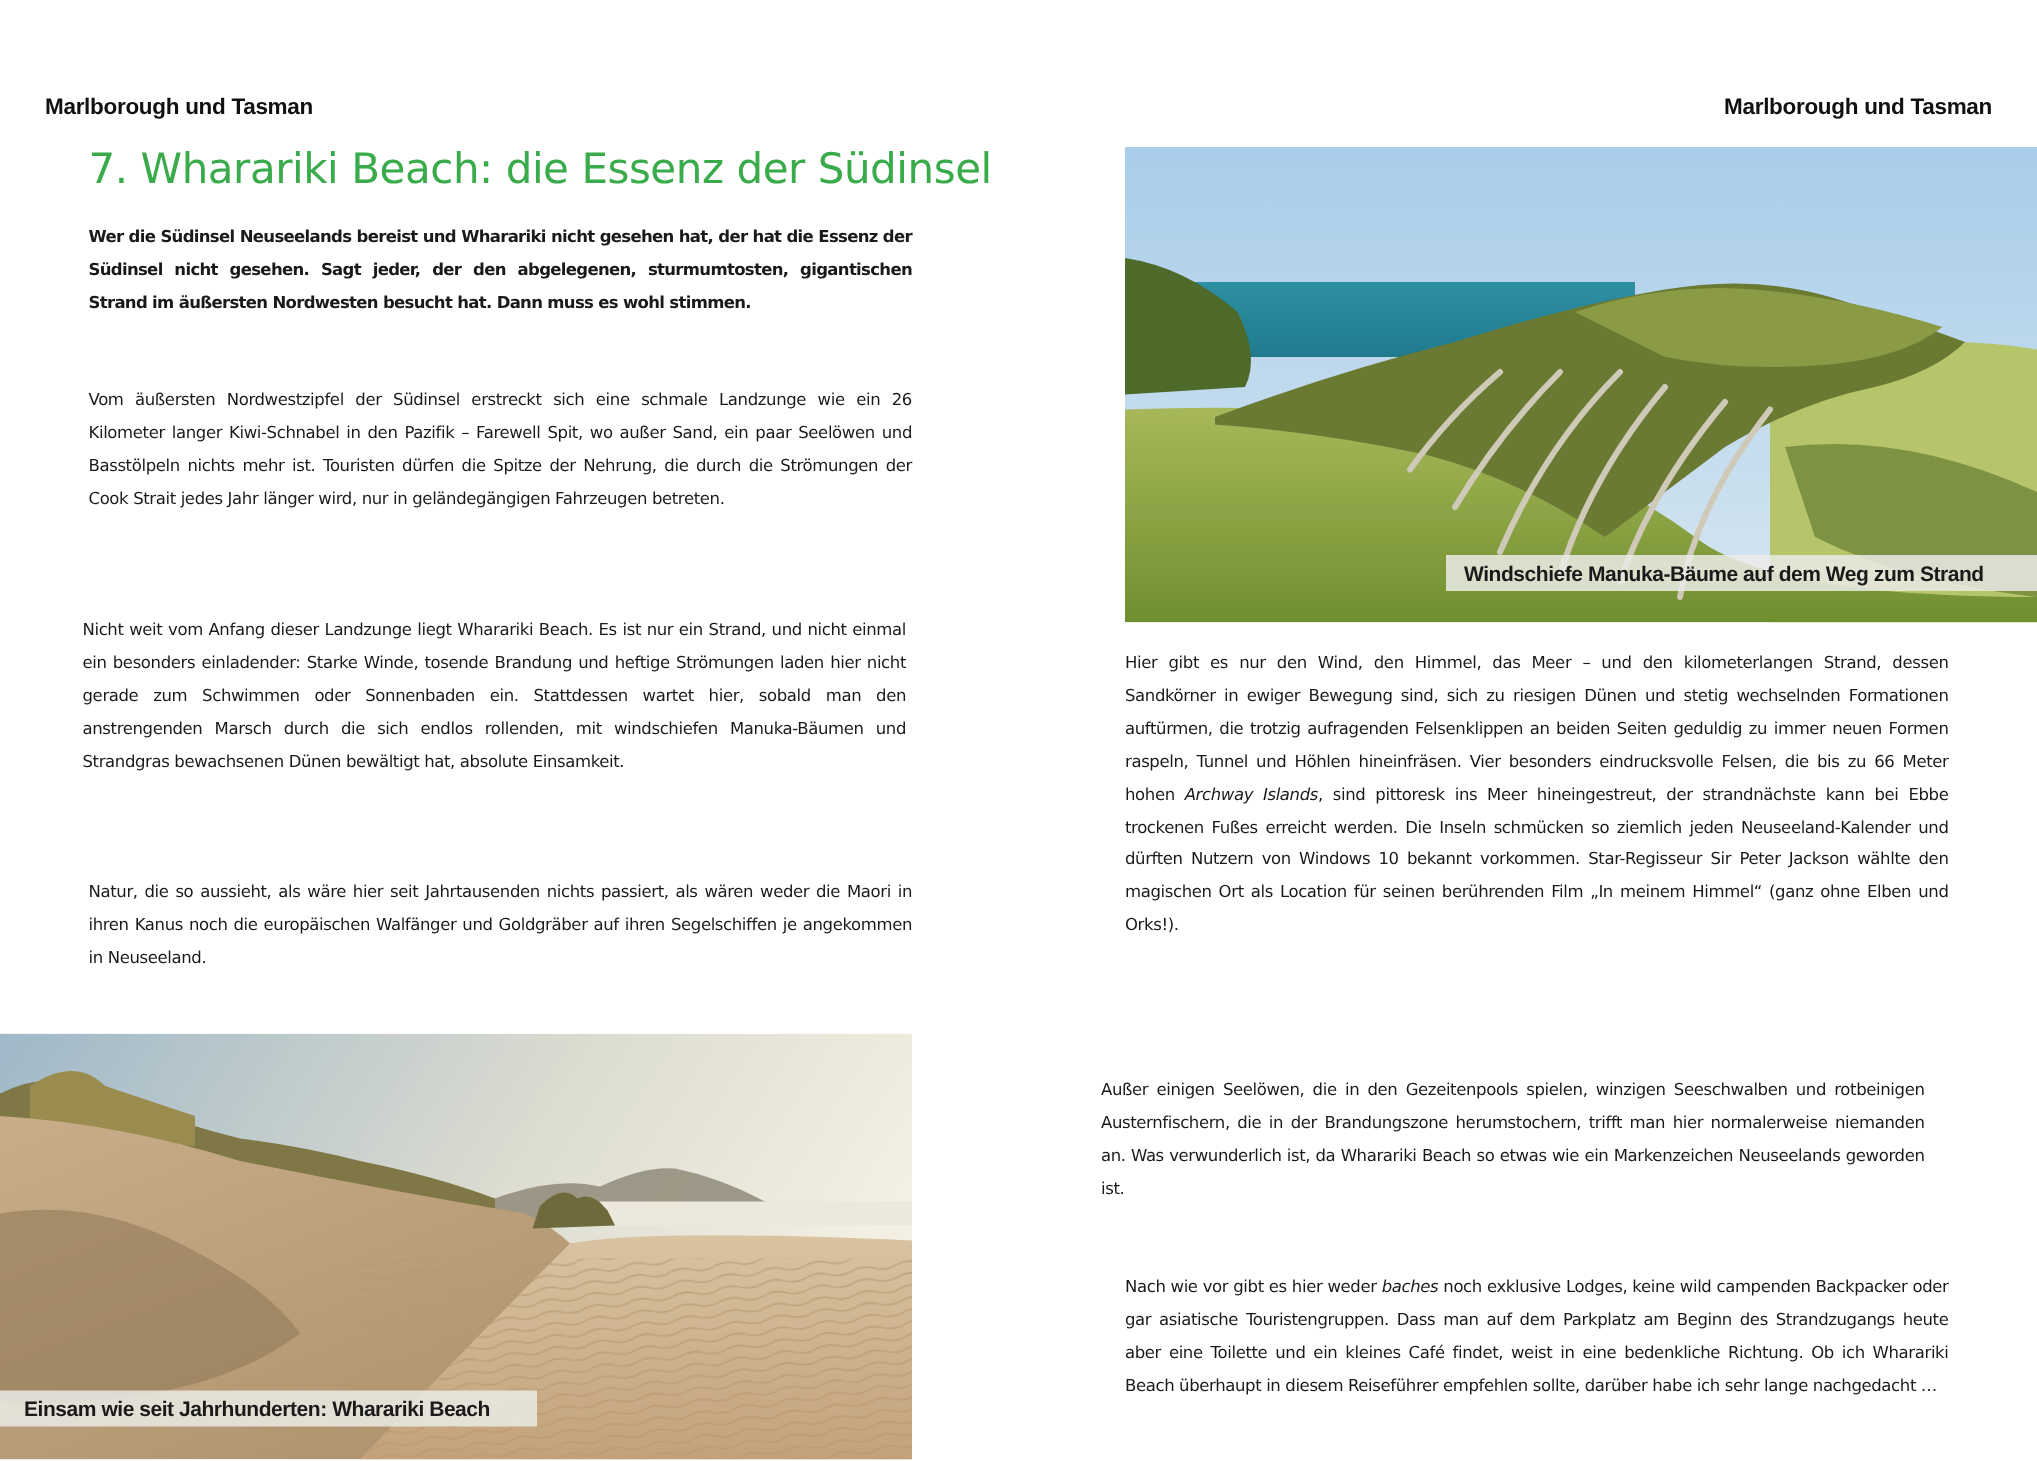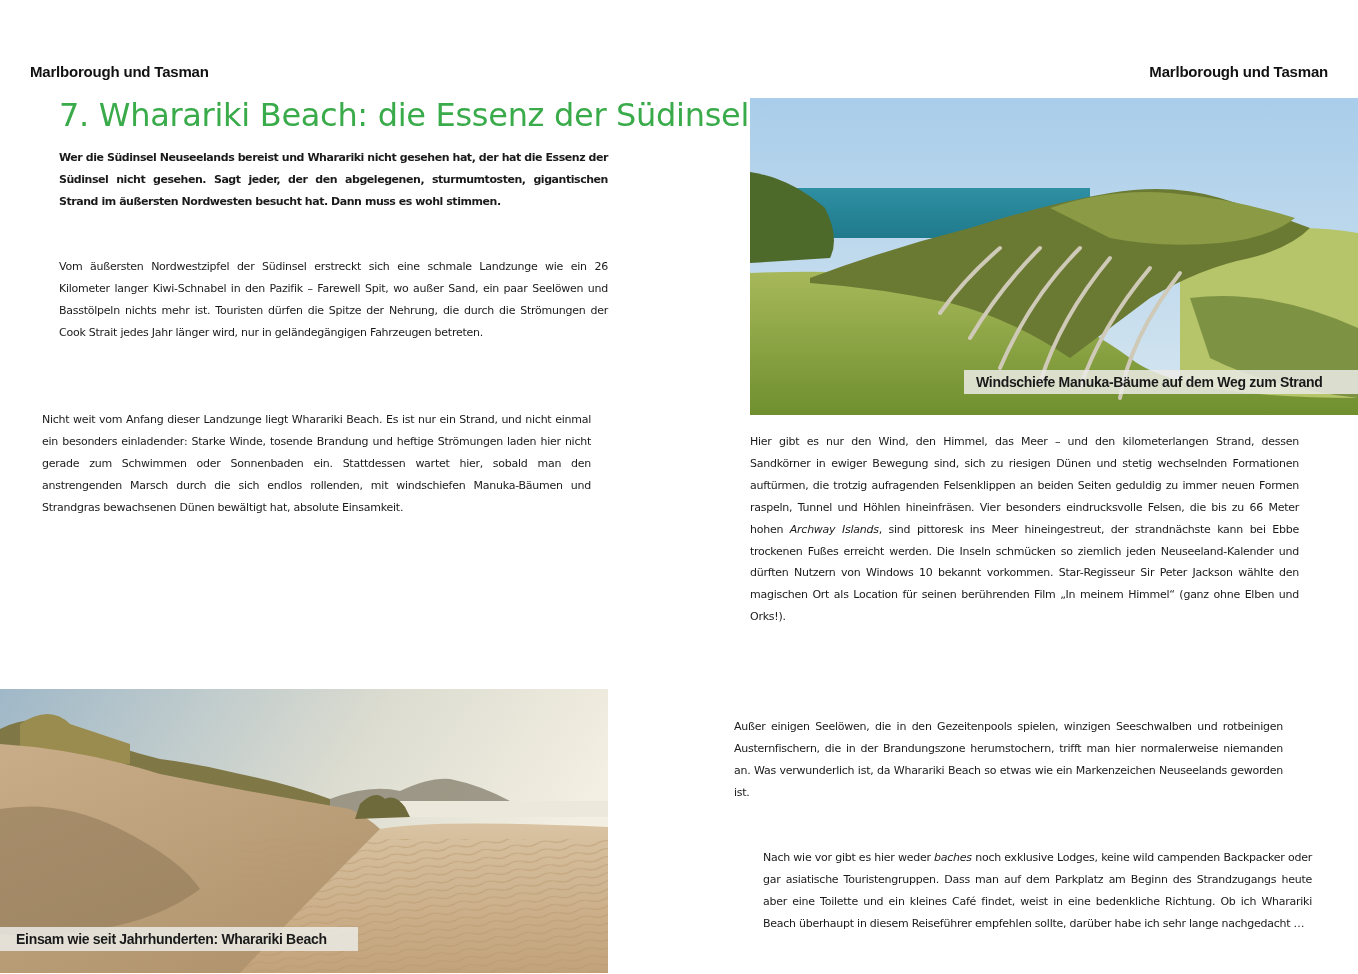--- a/index.html
+++ b/index.html
@@ -14,21 +14,21 @@
       position: absolute; top: 15px;
       font-family: "Liberation Sans", sans-serif;
       font-weight: bold; font-size: 15px; letter-spacing: -0.2px; color: #111;
     }
     .page-left .running-head { left: 30px; }
     .page-right .running-head { right: 30px; }
 
     .chapter-title {
       position: absolute; left: 59px; top: 48px;
       font-family: "DejaVu Sans", sans-serif;
-      font-size: 32px; font-weight: 500; color: #3aab4a; letter-spacing: -0.3px;
+      font-size: 28px; font-weight: 500; color: #3aab4a; letter-spacing: -0.3px;
       white-space: nowrap;
     }
 
     .text-block {
       position: absolute;
       font-family: "DejaVu Sans", sans-serif;
       font-size: 11px; line-height: 21.9px; text-align: justify; color: #1a1a1a;
       letter-spacing: -0.25px;
     }
     .text-block.lead { font-weight: bold; letter-spacing: -0.45px; }
@@ -60,24 +60,27 @@
   <h1 class="chapter-title">7. Wharariki Beach: die Essenz der Südinsel</h1>
 
   <div class="text-block lead" style="left:59px; top:99px; width:549px;">
     <p>Wer die Südinsel Neuseelands bereist und Wharariki nicht gesehen hat, der hat die Essenz der Südinsel nicht gesehen. Sagt jeder, der den abgelegenen, sturmumtosten, gigantischen Strand im äußersten Nordwesten besucht hat. Dann muss es wohl stimmen.</p>
   </div>
 
   <div class="text-block" style="left:59px; top:208px; width:549px;">
     <p>Vom äußersten Nordwestzipfel der Südinsel erstreckt sich eine schmale Landzunge wie ein 26 Kilometer langer Kiwi-Schnabel in den Pazifik – Farewell Spit, wo außer Sand, ein paar Seelöwen und Basstölpeln nichts mehr ist. Touristen dürfen die Spitze der Nehrung, die durch die Strömungen der Cook Strait jedes Jahr länger wird, nur in geländegängigen Fahrzeugen betreten.</p>
   </div>
 
-  <div class="text-block" style="left:42px; top:361px; width:549px;">
+  <div class="text-block" style="left:55px; top:361px; width:549px;">
     <p>Nicht weit vom Anfang dieser Landzunge liegt Wharariki Beach. Es ist nur ein Strand, und nicht einmal ein besonders einladender: Starke Winde, tosende Brandung und heftige Strömungen laden hier nicht gerade zum Schwimmen oder Sonnenbaden ein. Stattdessen wartet hier, sobald man den anstrengenden Marsch durch die sich endlos rollenden, mit windschiefen Manuka-Bäumen und Strandgras bewachsenen Dünen bewältigt hat, absolute Einsamkeit.</p>
   </div>
 
+  <div class="text-block" style="left:59px; top:536px; width:549px;">
+    <p>Natur, die so aussieht, als wäre hier seit Jahrtausenden nichts passiert, als wären weder die Maori in ihren Kanus noch die europäischen Walfänger und Goldgräber auf ihren Segelschiffen je angekommen in Neuseeland.</p>
+  </div>
 
   <div class="photo" style="left:0; top:641px; width:608px; height:284px;">
     <svg viewBox="0 0 608 284" preserveAspectRatio="none">
       <defs>
         <linearGradient id="skyL" x1="0" y1="0" x2="1" y2="0.3">
           <stop offset="0" stop-color="#9fb8c8"></stop>
           <stop offset="0.6" stop-color="#dcdcd0"></stop>
           <stop offset="1" stop-color="#f3efe2"></stop>
         </linearGradient>
         <linearGradient id="sandL" x1="0" y1="0" x2="0" y2="1">
@@ -162,18 +165,18 @@
   <div class="caption" style="left:285px; top:322px; width:394px;">Windschiefe Manuka-Bäume auf dem Weg zum Strand</div>
 
   <div class="text-block" style="left:71px; top:383px; width:549px;">
     <p><span>Hier gibt es nur den Wind, den Himmel, das Meer – und den kilometerlangen Strand, dessen Sandkörner in ewiger Bewegung sind, sich zu riesigen Dünen und stetig wechselnden Formationen auftürmen, die trotzig aufragenden Felsenklippen an beiden Seiten geduldig zu immer neuen Formen raspeln, Tunnel und Höhlen hineinfräsen. Vier besonders eindrucksvolle Felsen, die bis zu 66 Meter hohen </span><em>Archway Islands</em><span>, sind pittoresk ins Meer hineingestreut, der strandnächste kann bei Ebbe trockenen Fußes erreicht werden. Die Inseln schmücken so ziemlich jeden Neuseeland-Kalender und dürften Nutzern von Windows 10 bekannt vorkommen. Star-Regisseur Sir Peter Jackson wählte den magischen Ort als Location für seinen berührenden Film „In meinem Himmel“ (ganz ohne Elben und Orks!).</span></p>
   </div>
 
   <div class="text-block" style="left:55px; top:668px; width:549px;">
     <p>Außer einigen Seelöwen, die in den Gezeitenpools spielen, winzigen Seeschwalben und rotbeinigen Austernfischern, die in der Brandungszone herumstochern, trifft man hier normalerweise niemanden an. Was verwunderlich ist, da Wharariki Beach so etwas wie ein Markenzeichen Neuseelands geworden ist.</p>
   </div>
 
-  <div class="text-block" style="left:84px; top:799px; width:549px;">
+  <div class="text-block" style="left:71px; top:799px; width:549px;">
     <p><span>Nach wie vor gibt es hier weder </span><em>baches</em><span> noch exklusive Lodges, keine wild campenden Backpacker oder gar asiatische Touristengruppen. Dass man auf dem Parkplatz am Beginn des Strandzugangs heute aber eine Toilette und ein kleines Café findet, weist in eine bedenkliche Richtung. Ob ich Wharariki Beach überhaupt in diesem Reiseführer empfehlen sollte, darüber habe ich sehr lange nachgedacht …</span></p>
   </div>
 
   <div class="page-number" style="right:30px;">58</div>
 </div>
 
 </body></html>

